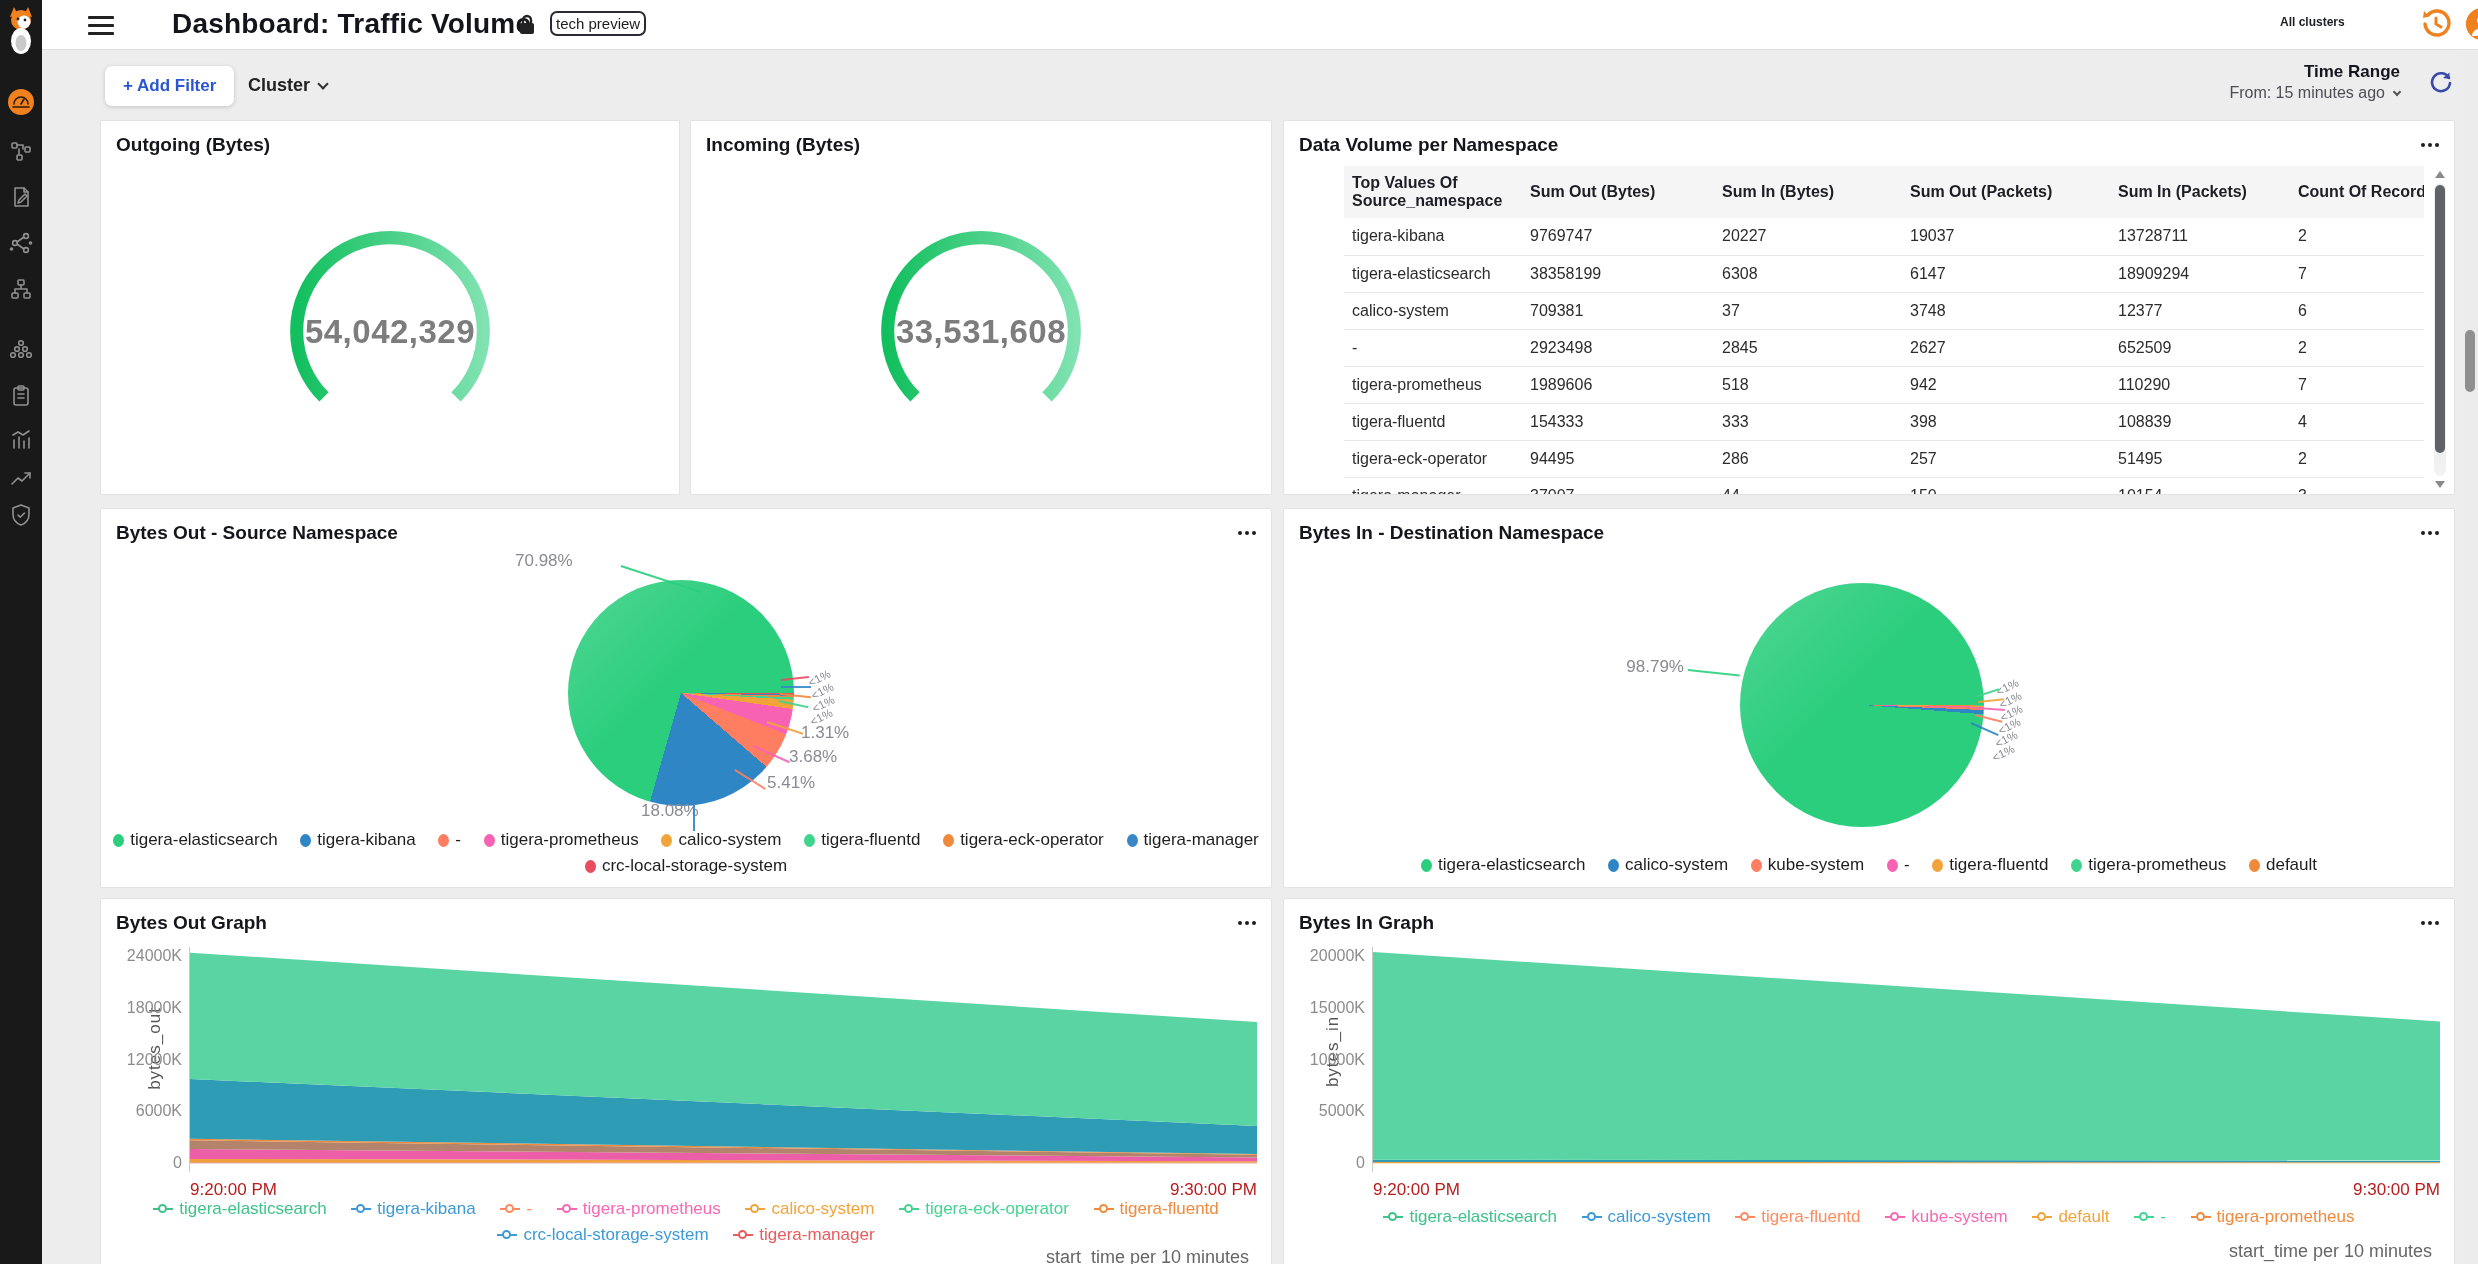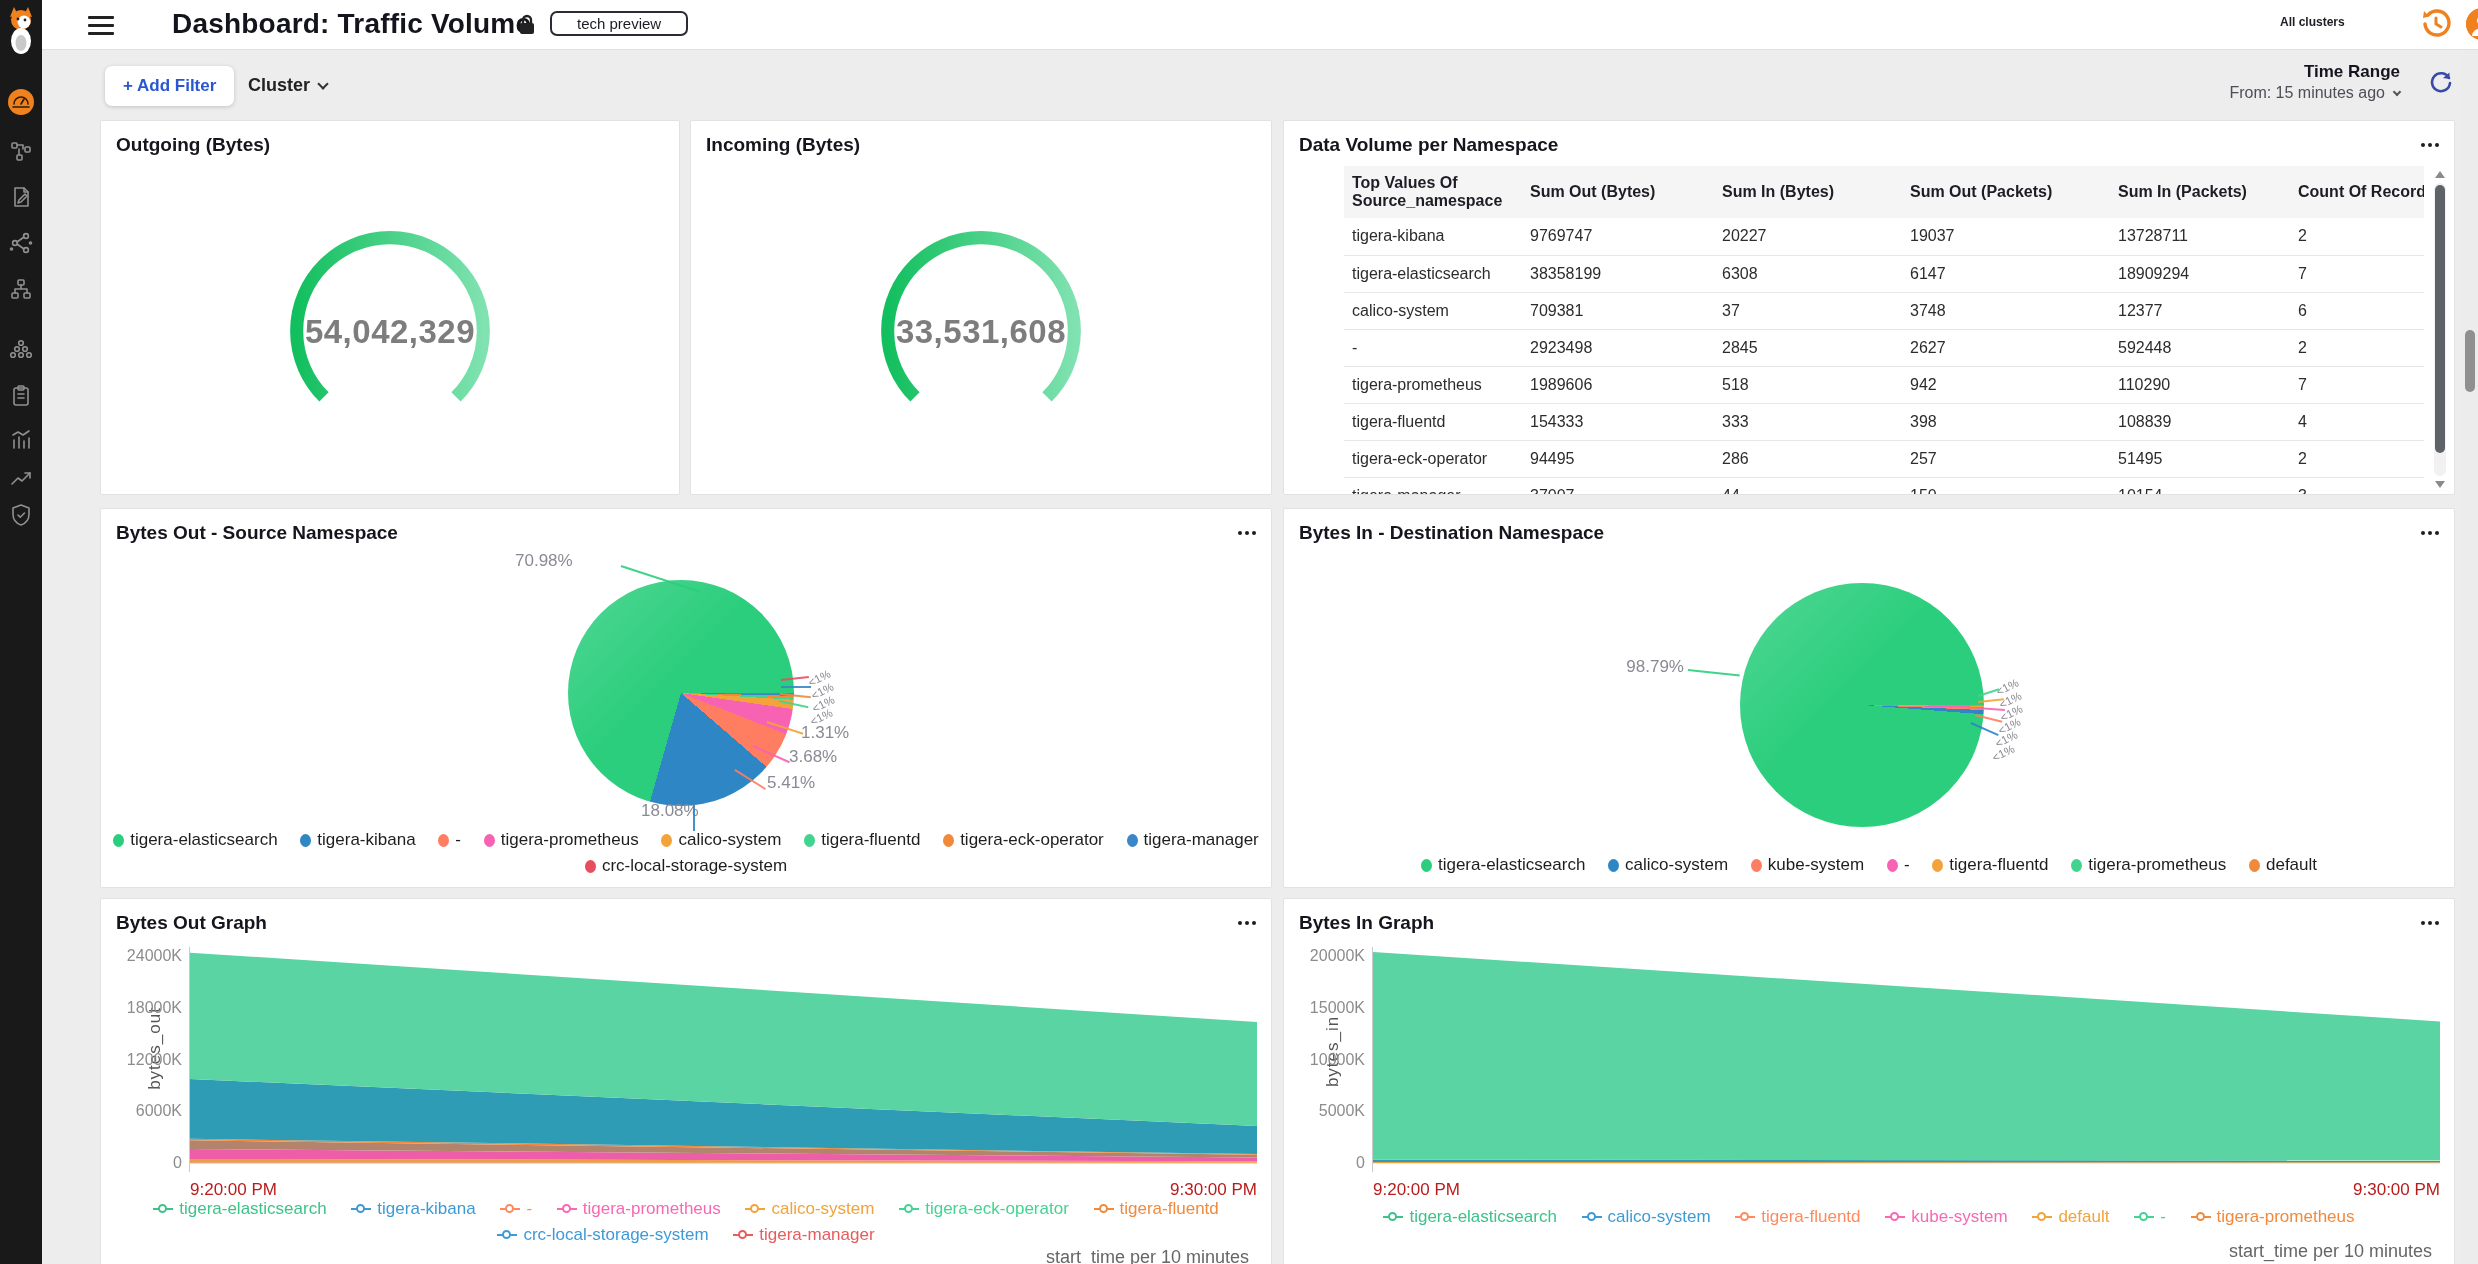--- a/index.html
+++ b/index.html
@@ -13,21 +13,21 @@
   .side-icon { left:8px; width:26px; height:26px; display:flex; align-items:center; justify-content:center; cursor:pointer; }
   .side-icon svg { width:24px; height:24px; stroke:#909090; fill:none; stroke-width:1.6; stroke-linecap:round; stroke-linejoin:round; }
   .side-icon.active svg { stroke:#2b1c07; }
 
   
   #header { left:42px; top:0; width:2436px; height:50px; background:#ffffff; border-bottom:1px solid #e0e0e0; z-index:4; }
   #hamburger { left:46px; top:16px; width:26px; height:19px; cursor:pointer; }
   #hamburger i { display:block; height:3px; background:#222; margin-bottom:5px; border-radius:1px; }
   #page-title { left:130px; top:8px; font-size:28px; font-weight:800; letter-spacing:.2px; color:#14141c; }
   #lock { left:475px; top:14px; }
-  #badge { left:508px; top:11px; border:2px solid #2b2b33; border-radius:7px; padding:2px 25px; font-size:15px; color:#1c1c24; background:#fff; }
+  #badge { left:508px; top:11px; border:2px solid #2b2b33; border-radius:7px; padding:2px 4px; font-size:15px; color:#1c1c24; background:#fff; }
   #all-clusters { left:2238px; top:15px; font-size:12px; font-weight:700; color:#1d1d26; }
   #history-ic { left:2378px; top:8px; width:32px; height:32px; cursor:pointer; }
   #avatar { left:2424px; top:8px; width:32px; height:32px; border-radius:50%; background:#f0811f; cursor:pointer; overflow:hidden; }
 
   
   #btn-add-filter { left:105px; top:66px; background:#fff; border-radius:7px; padding:10px 18px;
     color:#2a57cf; font-weight:700; font-size:17px; box-shadow:0 1px 4px rgba(0,0,0,.18); cursor:pointer; }
   #dd-cluster { left:248px; top:75px; font-size:18px; font-weight:600; color:#222; cursor:pointer; }
   .chev { display:inline-block; width:8px; height:8px; border-right:2px solid #333; border-bottom:2px solid #333; transform:rotate(45deg); margin-left:9px; vertical-align:3px; }
   #time-range { left:2150px; top:62px; width:250px; text-align:right; }
@@ -316,21 +316,21 @@
               <td>37</td>
               <td>3748</td>
               <td>12377</td>
               <td>6</td>
             </tr>
           <tr>
               <td>-</td>
               <td>2923498</td>
               <td>2845</td>
               <td>2627</td>
-              <td>592448</td>
+              <td>652509</td>
               <td>2</td>
             </tr>
           <tr>
               <td>tigera-prometheus</td>
               <td>1989606</td>
               <td>518</td>
               <td>942</td>
               <td>110290</td>
               <td>7</td>
             </tr>

